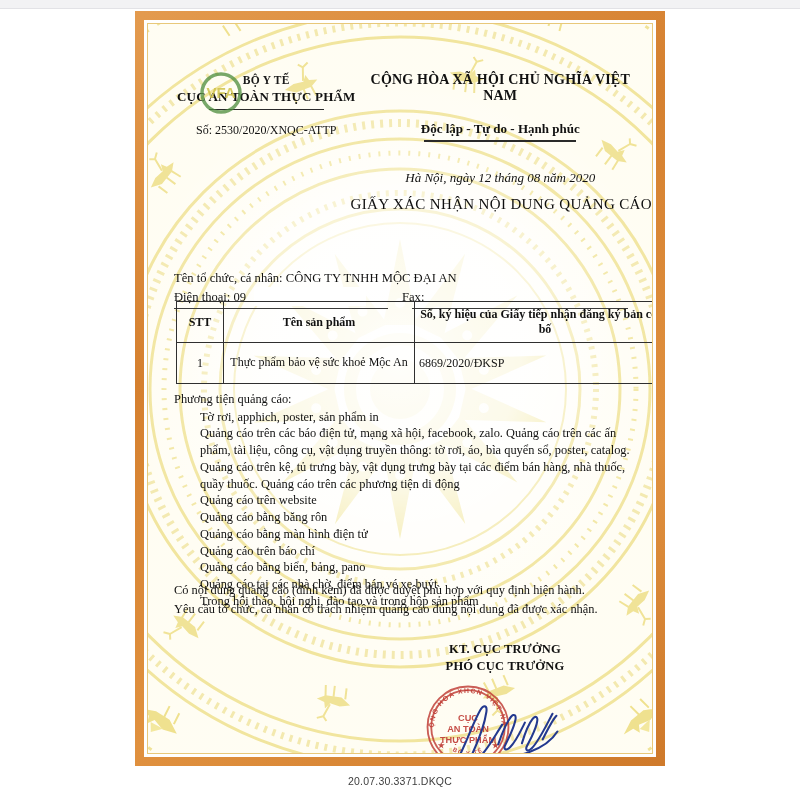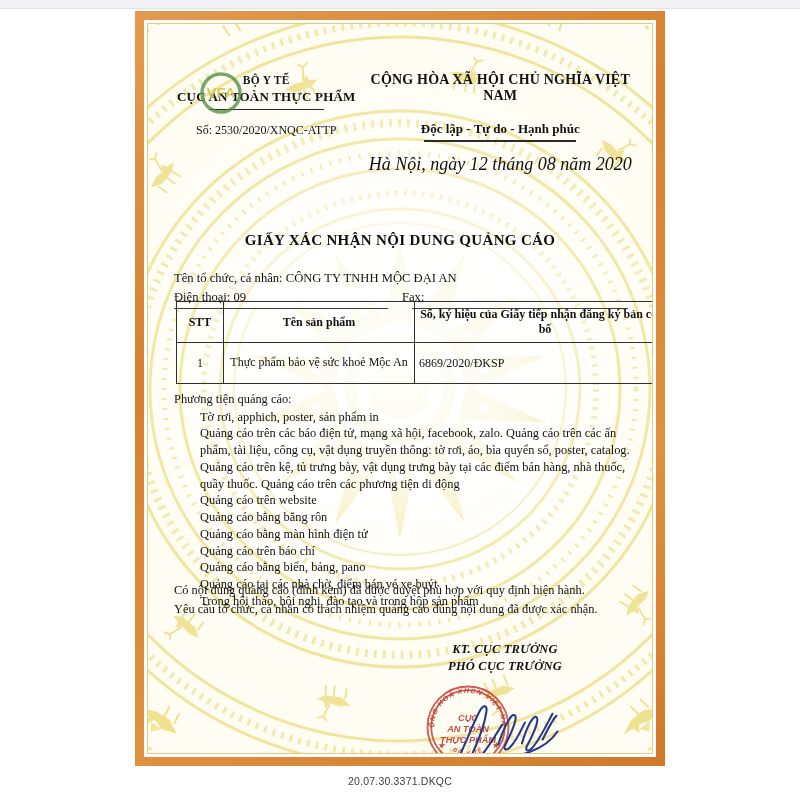--- a/index.html
+++ b/index.html
@@ -110,46 +110,45 @@
     font-weight: bold;
     color: #111;
     margin-top: 17px;
   }
   .docno {
     margin-top: 13px;
     font-size: 12px;
     color: #111;
   }
   .place-date {
-    margin-top: 12px;
-    font-size: 18px;
+    margin-top: 28px;
+    font-size: 13px;
     font-style: italic;
     color: #111;
   }
 
   
   .vfa-logo {
     position: absolute;
     left: 28px;
     top: -4px;
     width: 50px; height: 50px;
     pointer-events: none;
   }
 
   
   .title {
     position: absolute;
     left: 0; right: 0;
     top: 172px;
-    text-align: center;
+    text-align: right;
     font-size: 15px;
-    font-weight: bold;
+    font-weight: normal;
     letter-spacing: .35px;
     color: #0f0f0f;
-    margin-top: 36px;
   }
 
   
   .org {
     position: absolute;
     left: 26px; right: 22px;
     top: 203px;
     font-size: 12.6px;
     color: #111;
     line-height: 1.42;
@@ -225,21 +224,20 @@
     line-height: 1.5;
   }
 
   
   .sign {
     position: absolute;
     right: 22px;
     top: 617px;
     width: 250px;
     text-align: center;
-    font-style: italic;
   }
   .sign-title {
     font-size: 12.5px;
     font-weight: bold;
     color: #111;
     line-height: 1.35;
     letter-spacing: .2px;
   }
   .sign-area {
     position: relative;

